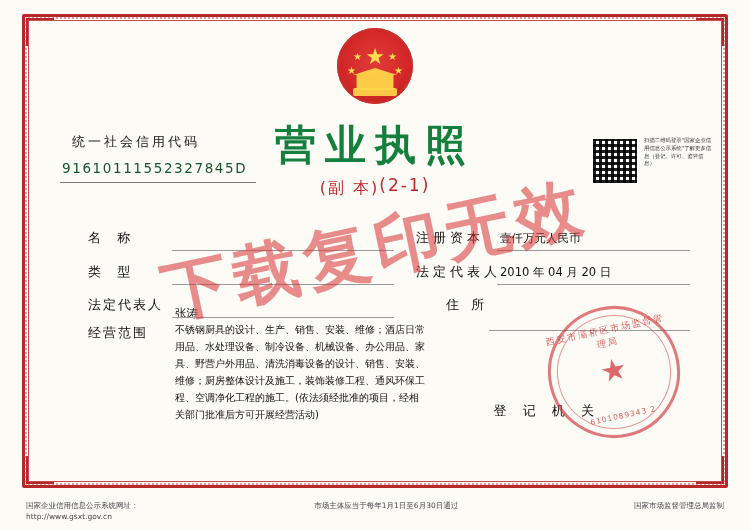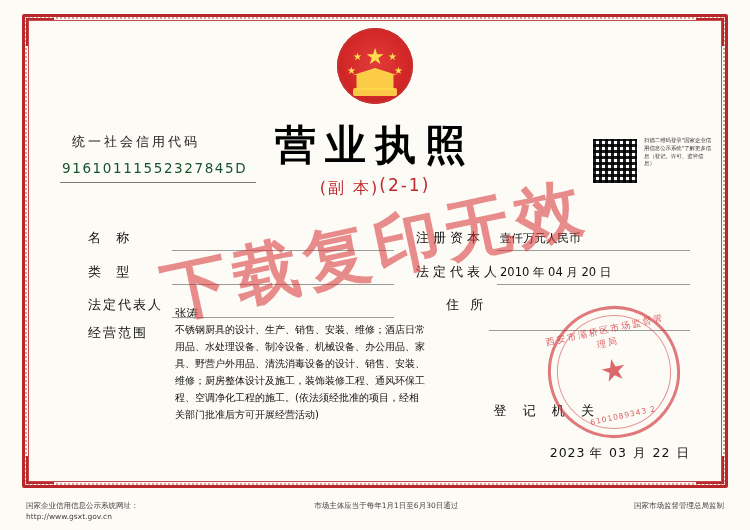--- a/index.html
+++ b/index.html
@@ -68,21 +68,21 @@
   }
   .emblem .gear{
     position:absolute;left:50%;bottom:8px;transform:translateX(-50%);
     width:44px;height:8px;border-radius:2px;background:#ffd94a;opacity:.9;
   }
 
   
   .title{
     position:absolute;left:0;right:0;top:118px;text-align:center;
     font-family:"DejaVu Sans","Liberation Sans",sans-serif;
-    font-size:41px;font-weight:bold;color:#000000;letter-spacing:9px;
+    font-size:41px;font-weight:bold;color:#15803d;letter-spacing:9px;
   }
   .subtitle{
     position:absolute;left:0;right:0;top:175px;text-align:center;
     font-size:16px;color:#c0282b;letter-spacing:2px;
   }
   .subtitle .sub-small{font-size:17px;vertical-align:2px;}
 
   
   .code-label{
     position:absolute;left:72px;top:133px;
@@ -105,21 +105,21 @@
     background-blend-mode:multiply;
     border:1px solid #fff;
   }
   .qr-note{
     position:absolute;right:36px;top:137px;width:70px;
     font-size:5.4px;line-height:1.45;color:#333;
   }
 
   
   .field-label{
-    position:absolute;font-size:13px;color:#111;letter-spacing:6px;white-space:nowrap;font-family:Liberation Serif, serif;
+    position:absolute;font-size:13px;color:#111;letter-spacing:6px;white-space:nowrap;
   }
   .field-value{
     position:absolute;font-size:11.5px;color:#111;line-height:1.55;
   }
   .hr{
     position:absolute;height:1px;background:#9a9a9a;
   }
 
   
   .watermark{
@@ -234,23 +234,20 @@
 
   <div class="registry">登 记 机 关</div>
 
   <div class="seal">
     <div class="inner-ring"></div>
     <div class="txt-top">西安市灞桥区市场监督管理局</div>
     <div class="star">★</div>
     <div class="txt-bottom">6101089343 2</div>
   </div>
 
-  <div class="date-line">
-    <span class="seg">2023</span><span>年</span><span class="seg">03</span><span>月</span><span class="seg">22</span><span>日</span>
-  </div>
 
   <div class="watermark">下载复印无效</div>
 
   <div class="footer">
     <div class="left">
       <div>国家企业信用信息公示系统网址：</div>
       <div>http://www.gsxt.gov.cn</div>
     </div>
     <div class="mid">
       <div>市场主体应当于每年1月1日至6月30日通过</div>

